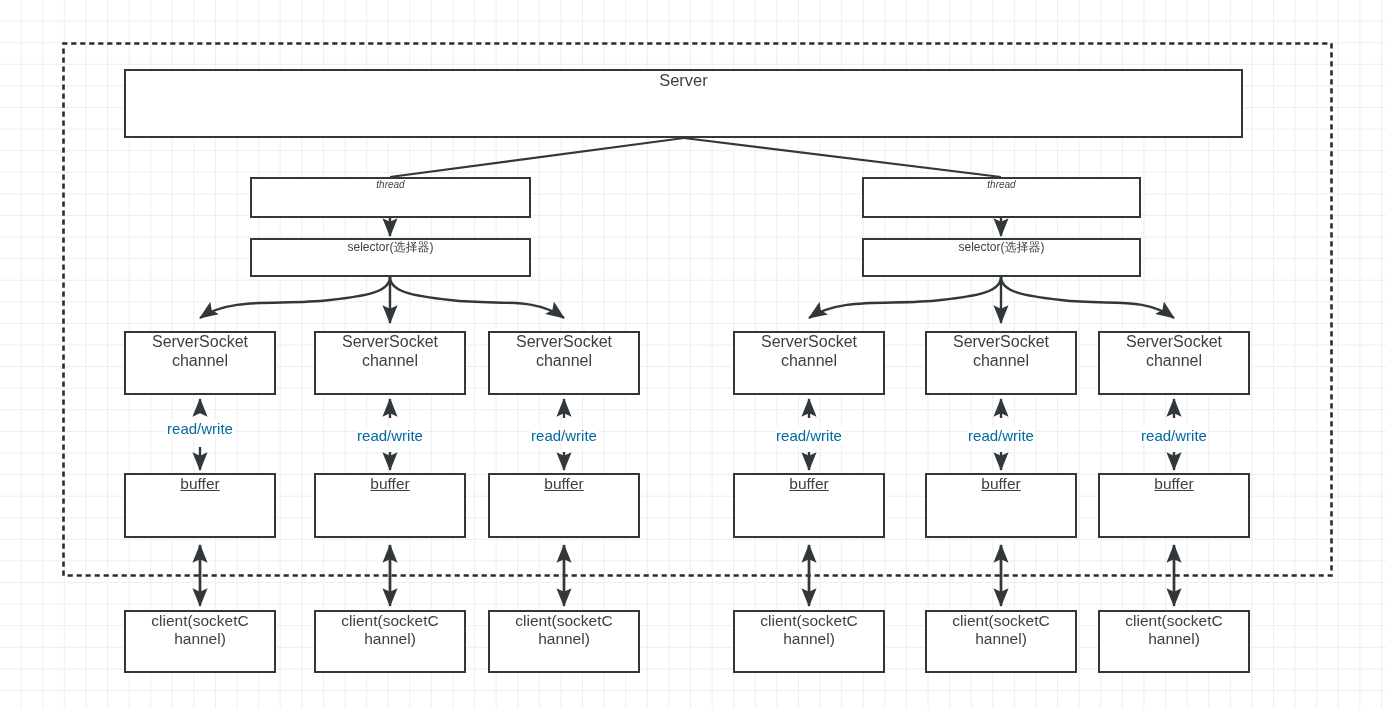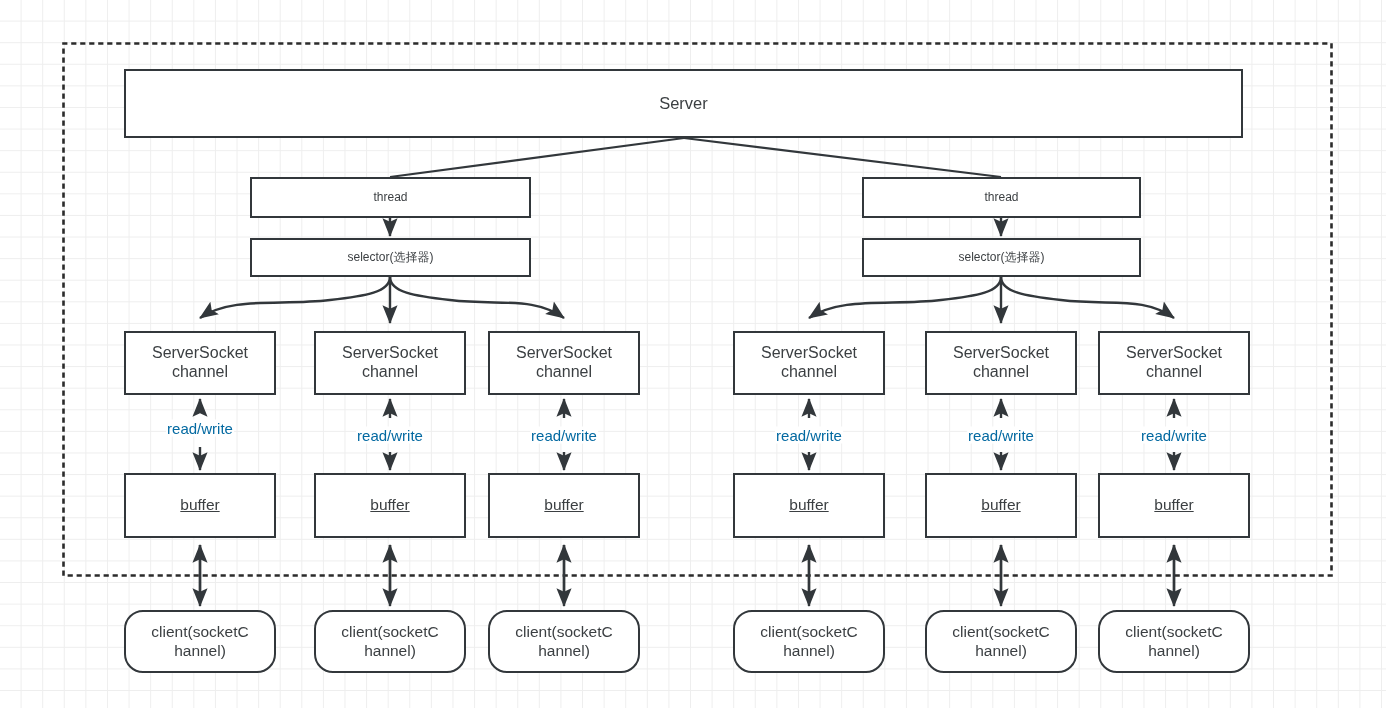--- a/index.html
+++ b/index.html
@@ -26,38 +26,37 @@
     top: 0;
     width: 1386px;
     height: 708px;
   }
   .node {
     position: absolute;
     box-sizing: border-box;
     border: 2.2px solid #32373b;
     background: #ffffff;
     display: flex;
-    align-items: center;
     justify-content: center;
     text-align: center;
     color: #3b3f42;
     line-height: 1.18;
     z-index: 3;
   }
   .node-label {
     display: block;
     white-space: pre-line;
     padding: 0 3px;
   }
   .server-node    { font-size: 16.5px; }
-  .thread-node    { font-size: 12px; }
+  .thread-node    { font-size: 10px; font-style: italic; }
   .selector-node  { font-size: 12px; }
   .channel-node   { font-size: 16px; }
   .buffer-node    { font-size: 15.5px; text-decoration: underline; }
-  .client-node    { font-size: 15.5px; border-radius: 19px; }
+  .client-node    { font-size: 15.5px; }
 
   .edge-label {
     position: absolute;
     font-size: 15px;
     color: #0369a1;
     white-space: nowrap;
     z-index: 4;
     transform: translate(-50%, -50%);
     background: #ffffff;
     padding: 0 1px;

